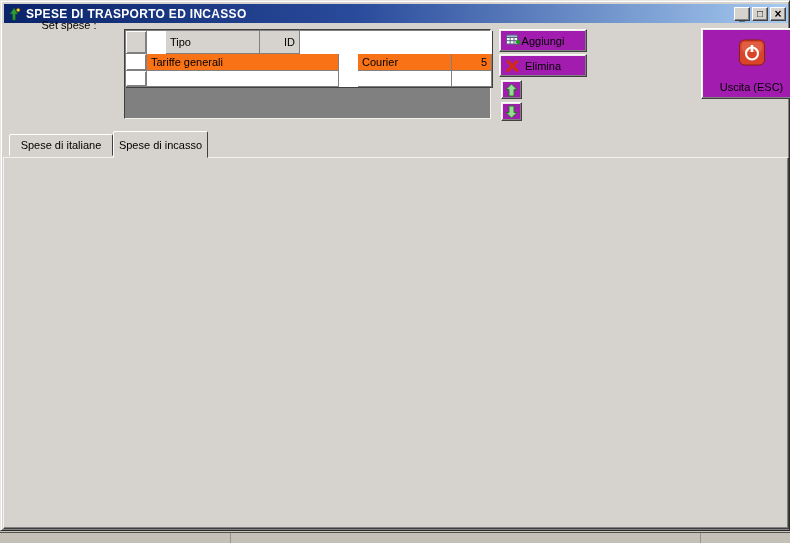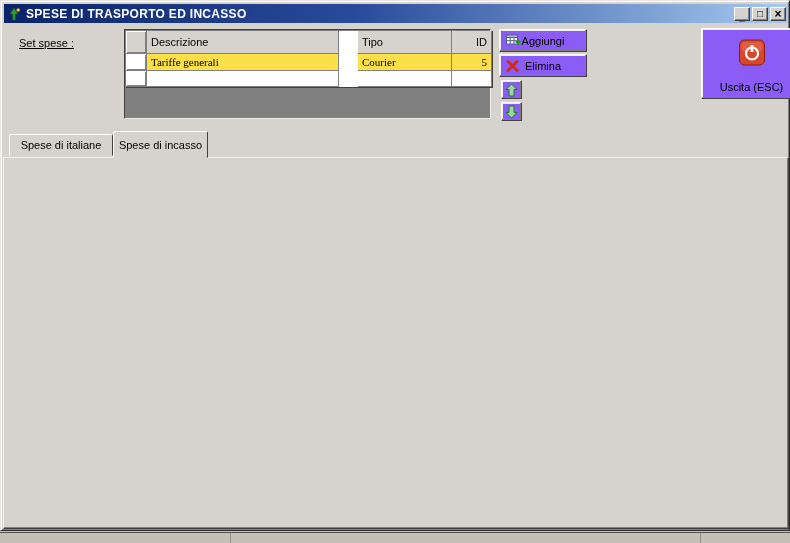--- a/index.html
+++ b/index.html
@@ -18,38 +18,38 @@
                 white-space:nowrap; overflow:hidden; letter-spacing:.3px; }
   .app-ico { width:16px; height:16px; display:flex; align-items:center; justify-content:center; }
   .winbtn { width:16px; height:14px; background:#d6d3ce; border:1px solid; border-color:#fff #404040 #404040 #fff;
             box-shadow: inset -1px -1px 0 #808080; margin-left:2px; display:flex; align-items:center;
             justify-content:center; font-size:10px; font-weight:bold; line-height:10px; }
   .winbtn .g-min { align-self:flex-end; line-height:6px; font-size:10px; }
   .winbtn .g-max { font-size:10px; }
   .winbtn .g-close { font-size:12px; }
 
   
-  .btn { position:absolute; background:#8b5cf6; border:1px solid; border-color:#ffffff #404040 #404040 #ffffff;
+  .btn { position:absolute; background:#a21caf; border:1px solid; border-color:#ffffff #404040 #404040 #ffffff;
          box-shadow: inset -1px -1px 0 #808080, inset 1px 1px 0 #f0efec;
          display:flex; align-items:center; justify-content:center; cursor:default; }
   .btn .ico { position:absolute; left:6px; top:50%; transform:translateY(-50%); display:flex; }
 
   
-  .set-label { position:absolute; left:18px; top:36px; width:100px; text-align:left;text-decoration:underline; }
+  .set-label { position:absolute; left:18px; top:18px; width:100px; text-align:center; }
   .set-wrap { position:absolute; left:123px; top:28px; width:367px; height:90px; background:#808080;
               border:1px solid; border-color:#404040 #f2f1ee #f2f1ee #404040; }
   .sgrid { position:absolute; left:1px; top:1px; border-right:1px solid #404040; border-bottom:1px solid #404040; background:#fff; }
   .srow { display:flex; }
   .scell { border-right:1px solid #808080; border-bottom:1px solid #808080; padding:0 4px;
            display:flex; align-items:center; overflow:hidden; white-space:nowrap; }
   .sel-cell { width:21px; background:#d6d3ce; box-shadow: inset 1px 1px 0 #fff, inset -1px -1px 0 #808080; }
   .c-desc { width:192px; } .c-tipo { width:94px;margin-left:19px; } .c-id { width:40px; justify-content:flex-end; }
   .shead .scell { background:#d6d3ce; height:23px; }
   .sdata .scell { height:17px; background:#fff; }
-  .sdata.hl .scell:not(.sel-cell) { background:#fde047;font-family:Liberation Serif, serif; }
+  .sdata.hl .scell:not(.sel-cell) { background:#f97316; }
   .sdata.empty .scell { height:16px; }
 
   
   .b-agg { left:498px; top:28px; width:88px; height:23px; }
   .b-dup { left:592px; top:28px; width:79px; height:23px; }
   .b-eli { left:498px; top:53px; width:88px; height:23px; }
   .b-up  { left:500px; top:79px;  width:21px; height:19px; }
   .b-dn  { left:500px; top:101px; width:21px; height:19px; }
   .b-exit { left:700px; top:27px; width:101px; height:71px; flex-direction:column; justify-content:flex-end; padding-bottom:5px; }
   .b-exit .power { position:absolute; top:10px; left:50%; transform:translateX(-50%); }
@@ -126,21 +126,20 @@
       <span class="winbtn">
           <span class="g-close">×</span>
         </span>
     </div>
 
     <div class="set-label">Set spese :</div>
     <div class="set-wrap">
       <div class="sgrid">
         <div class="srow shead">
           <div class="scell sel-cell"></div>
-          <div class="scell c-desc">Descrizione</div>
           <div class="scell c-tipo">Tipo</div>
           <div class="scell c-id">ID</div>
         </div>
         <div class="srow sdata hl">
           <div class="scell sel-cell"></div>
           <div class="scell c-desc">Tariffe generali</div>
           <div class="scell c-tipo">Courier</div>
           <div class="scell c-id">5</div>
         </div>
         <div class="srow sdata empty">

